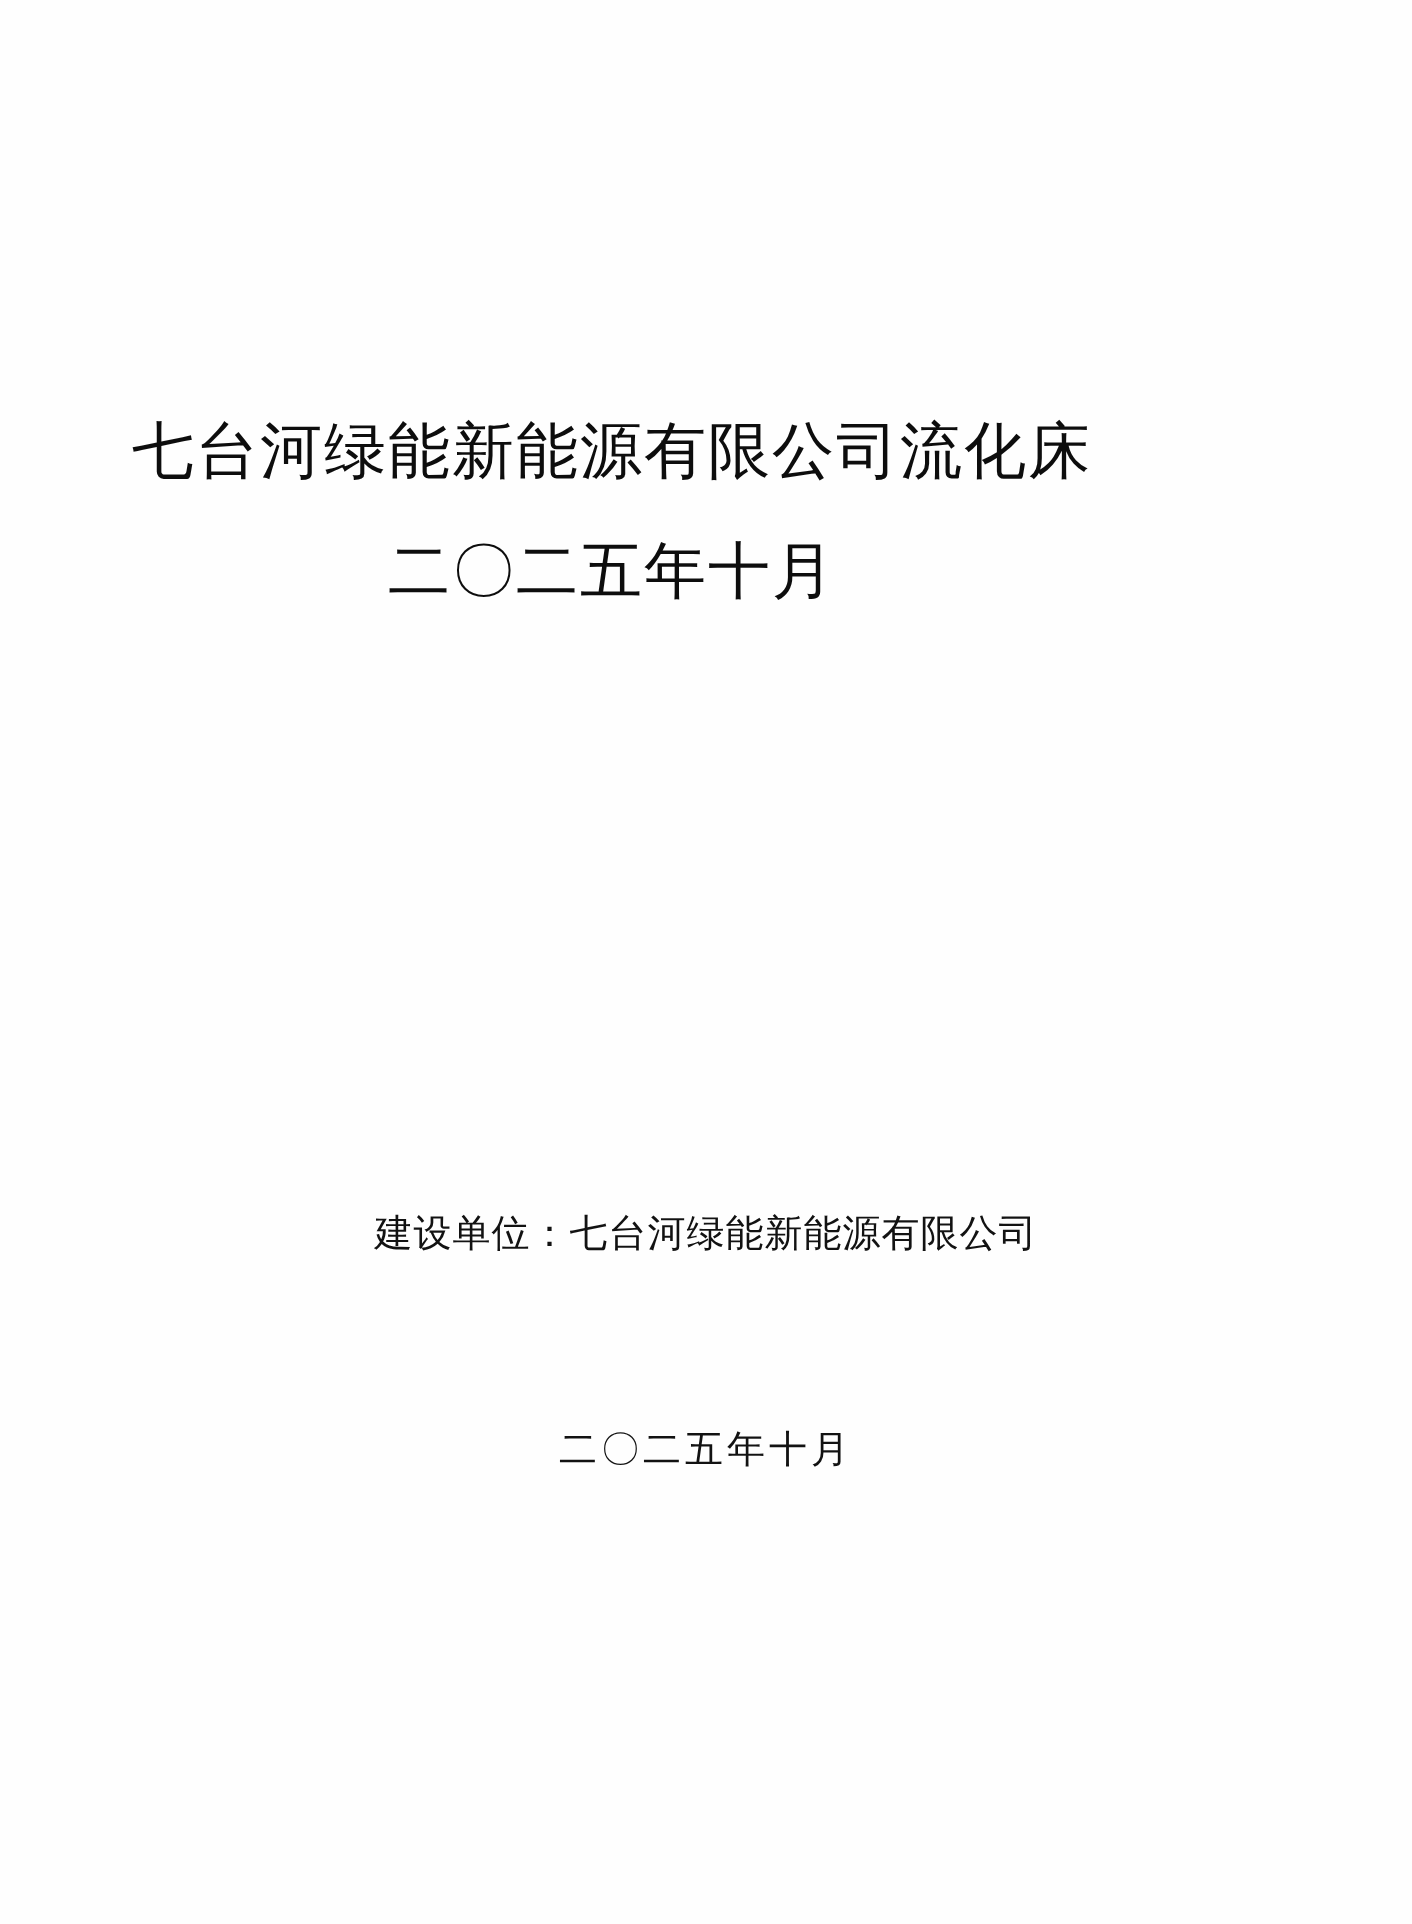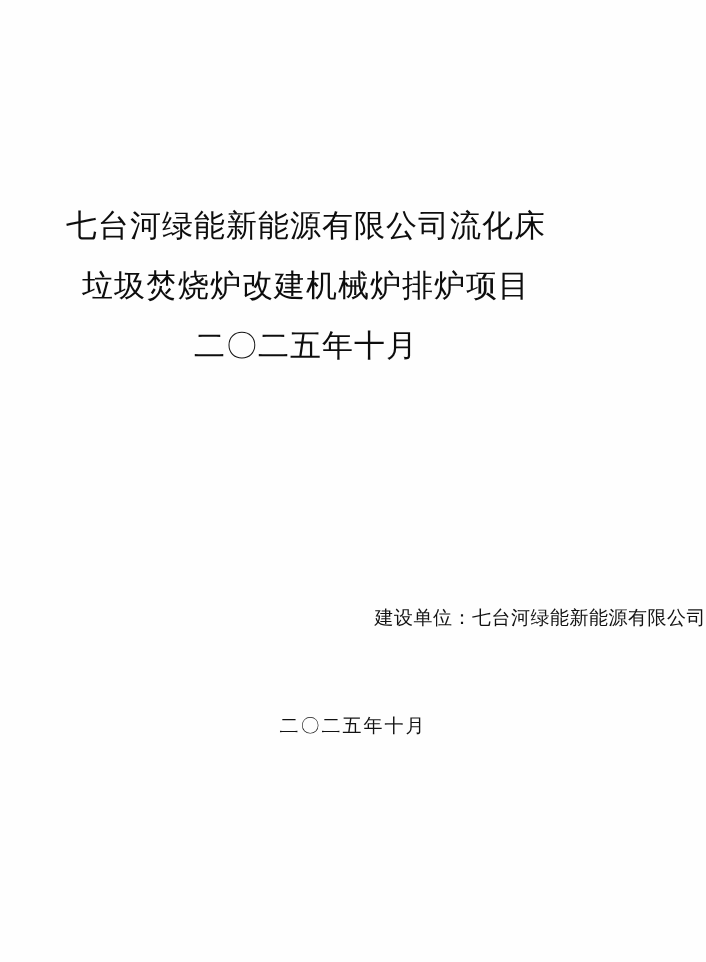--- a/index.html
+++ b/index.html
@@ -34,21 +34,21 @@
     letter-spacing: 1px;
     font-weight: 500;
     color: #0d0d0d;
     white-space: nowrap;
   }
   .org-block {
     position: absolute;
     top: 598px;
     left: 0;
     width: 706px;
-    text-align: right;
+    text-align: center;
   }
   .org-line {
     font-size: 19px;
     line-height: 40px;
     letter-spacing: 0.5px;
     color: #121212;
     white-space: nowrap;
   }
   .date-block {
     position: absolute;
@@ -65,21 +65,20 @@
     white-space: nowrap;
   }
 </style>
 </head>
 <body>
 
 <div class="page">
 
   <div class="title-block">
     <div class="title-line">七台河绿能新能源有限公司流化床</div>
-    <div class="title-line">垃圾焚烧炉改建机械炉排炉项目</div>
     <div class="title-line">二〇二五年十月</div>
   </div>
 
   <div class="org-block">
     <div class="org-line">建设单位：七台河绿能新能源有限公司</div>
   </div>
 
   <div class="date-block">
     <div class="date-line">二〇二五年十月</div>
   </div>

